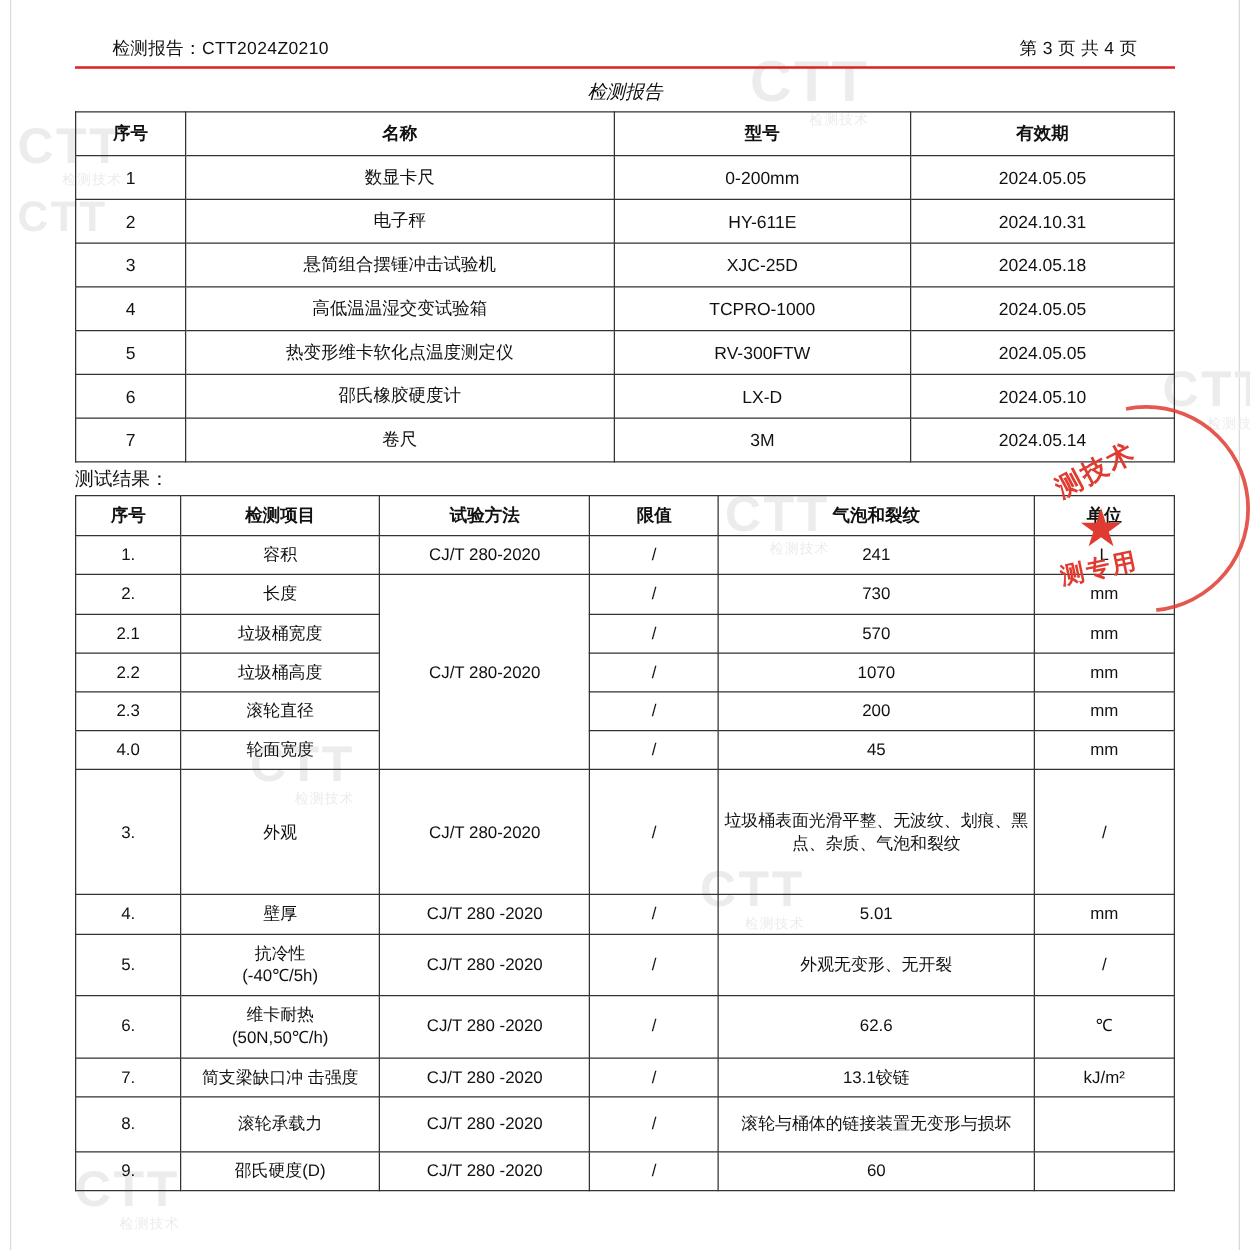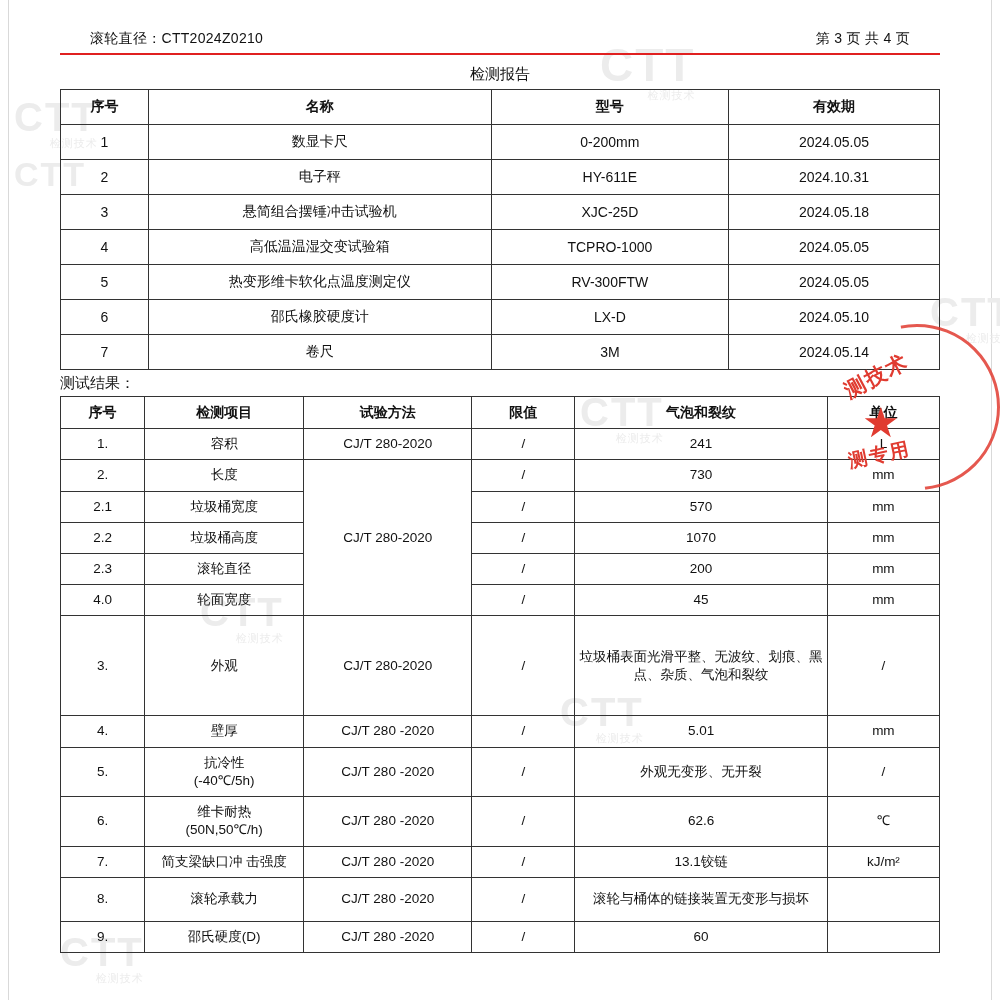--- a/index.html
+++ b/index.html
@@ -56,20 +56,21 @@
     margin: 0 0 0 0;
     height: 0;
   }
   
   .title-block {
     text-align: center;
     font-size: 15px;
     color: #111;
     line-height: 1.55;
     padding-top: 7px;
+    font-style: italic;
   }
   .title-block div { white-space: nowrap; }
   
   table {
     border-collapse: collapse;
     width: 100%;
     font-size: 14px;
     color: #111;
     table-layout: fixed;
   }
@@ -217,21 +218,21 @@
     <div class="stamp-arc"></div>
     <div class="stamp-text stamp-t1">测技术</div>
     <div class="stamp-star">★</div>
     <div class="stamp-text stamp-t2">测专用</div>
   </div>
 
   <div class="content">
 
     <div class="doc-header">
       <div>
-        <span>滚轮直径：</span><span>CTT2024Z0210</span>
+        <span>检测报告：</span><span>CTT2024Z0210</span>
       </div>
       <div>第 3 页 共 4 页</div>
     </div>
     <div class="header-rule"></div>
 
     <div class="title-block">
       <div>检测报告</div>
     </div>
 
     <div class="tbl-wrap">

